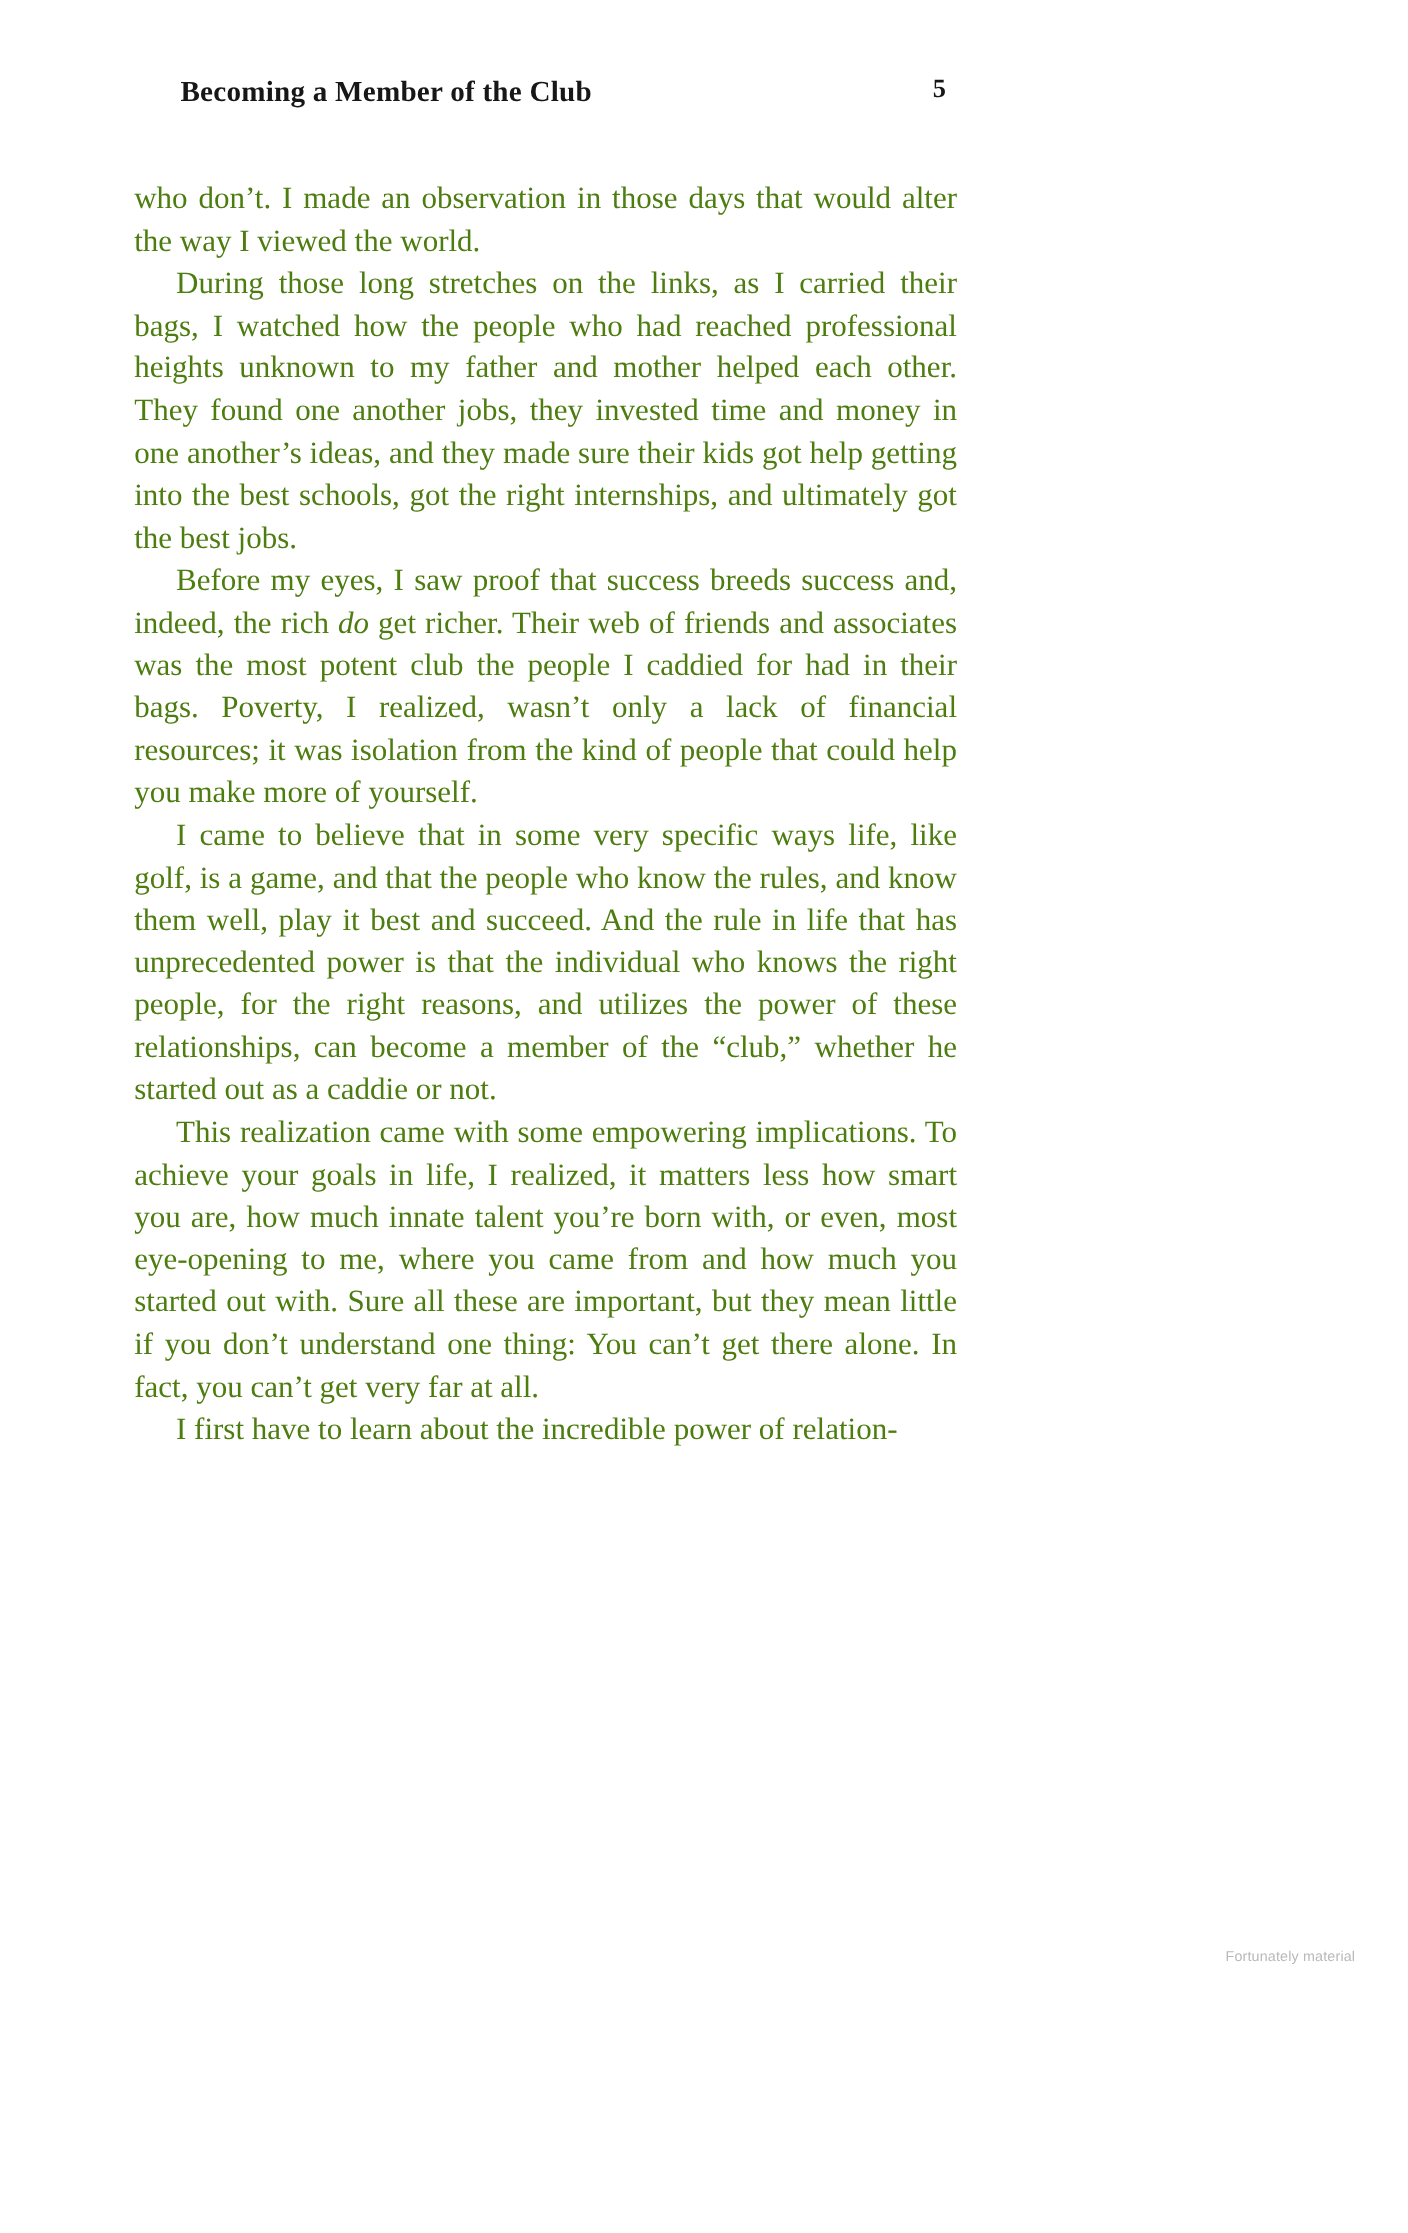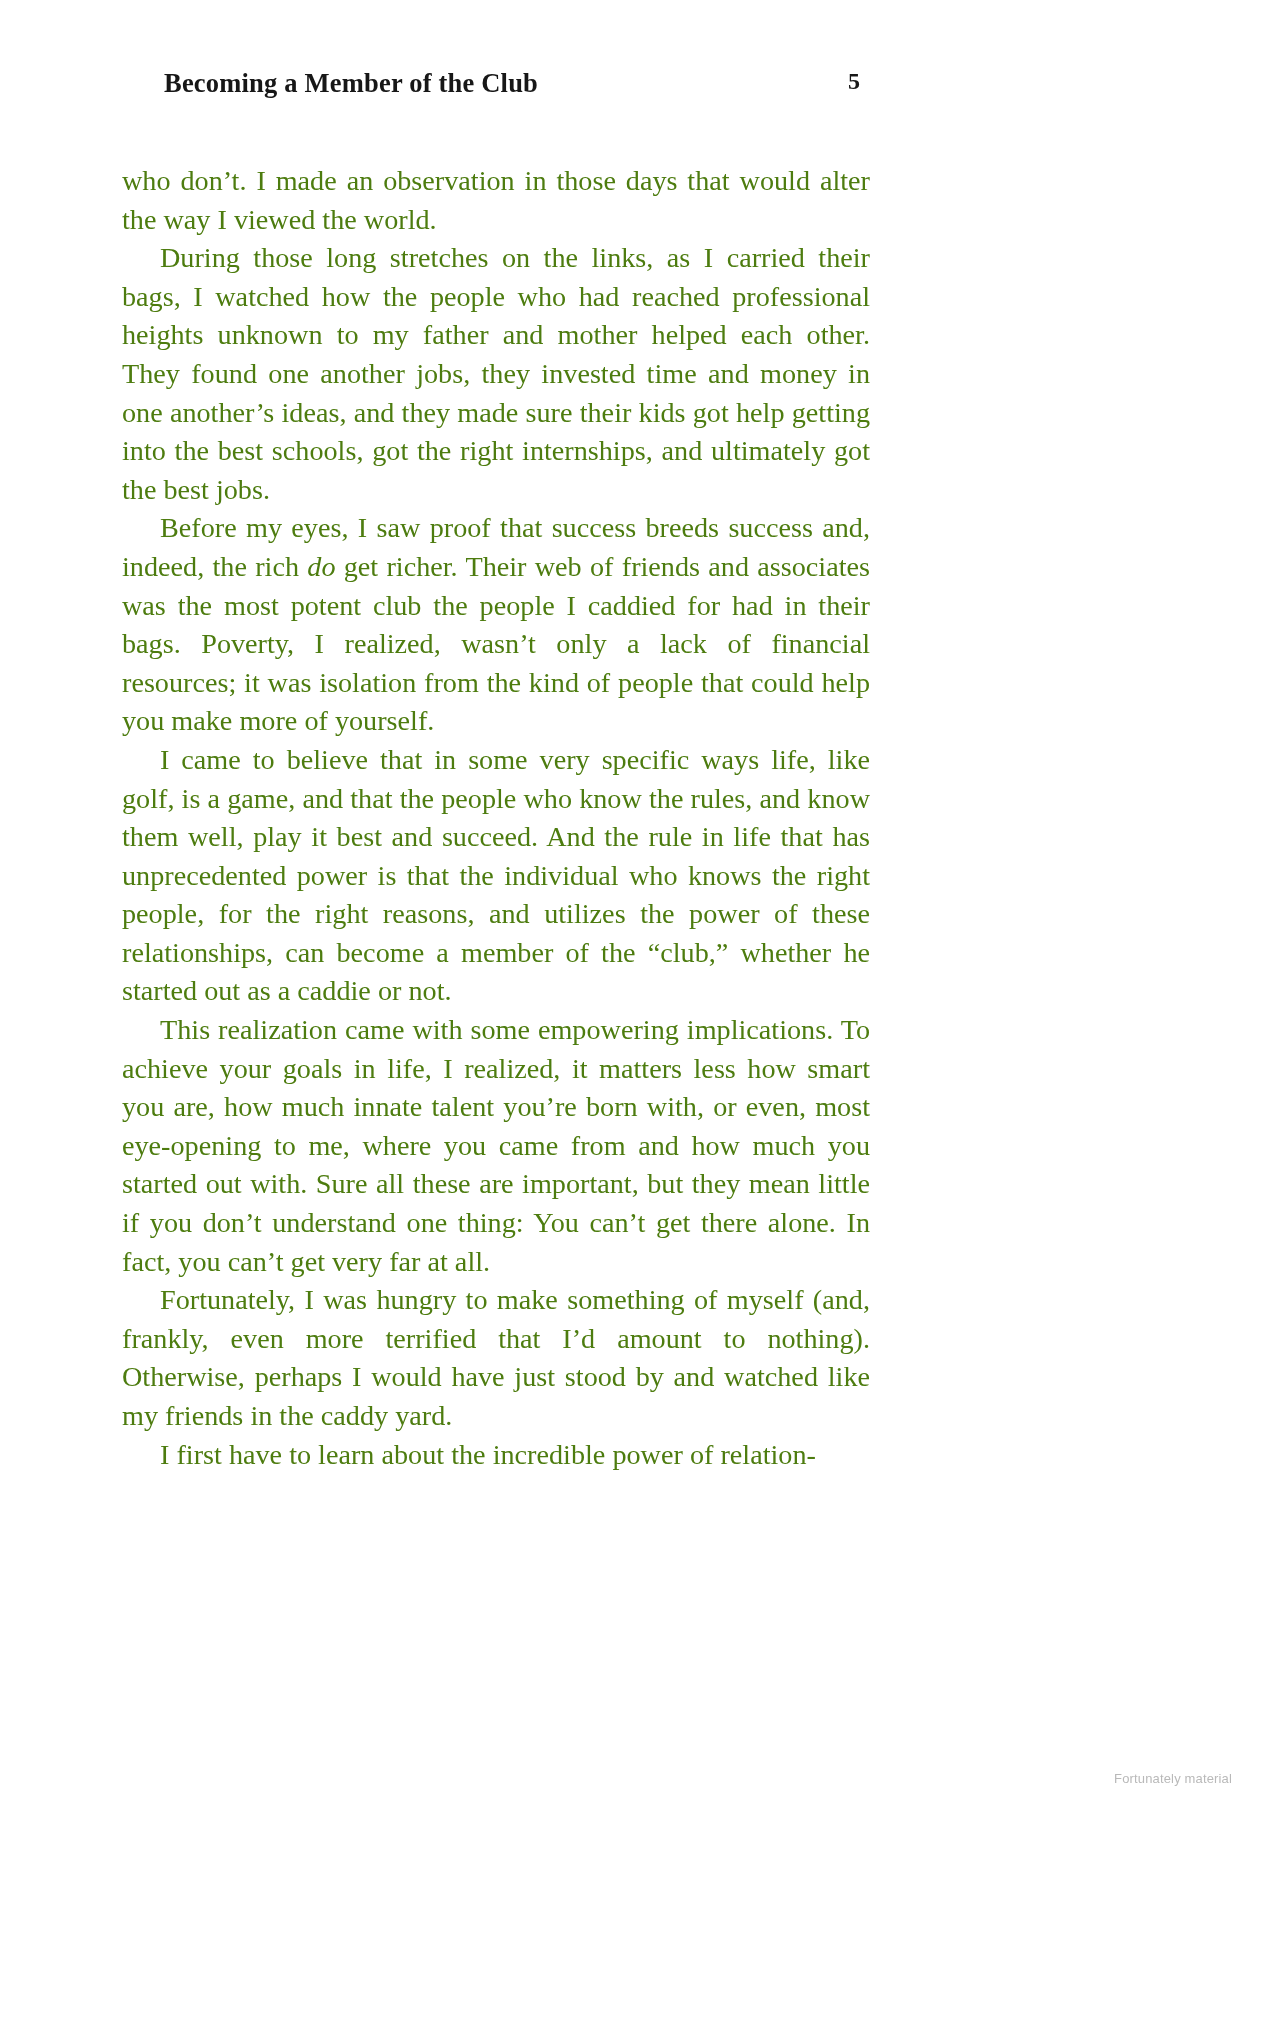--- a/index.html
+++ b/index.html
@@ -109,20 +109,19 @@
     <p>who don’t. I made an observation in those days that would alter the way I viewed the world.</p>
 
     <p class="indented">During those long stretches on the links, as I carried their bags, I watched how the people who had reached professional heights unknown to my father and mother helped each other. They found one another jobs, they invested time and money in one another’s ideas, and they made sure their kids got help getting into the best schools, got the right internships, and ultimately got the best jobs.</p>
 
     <p class="indented"><span>Before my eyes, I saw proof that success breeds success and, indeed, the rich </span><em>do</em><span> get richer. Their web of friends and associates was the most potent club the people I caddied for had in their bags. Poverty, I realized, wasn’t only a lack of financial resources; it was isolation from the kind of people that could help you make more of yourself.</span></p>
 
     <p class="indented">I came to believe that in some very specific ways life, like golf, is a game, and that the people who know the rules, and know them well, play it best and succeed. And the rule in life that has unprecedented power is that the individual who knows the right people, for the right reasons, and utilizes the power of these relationships, can become a member of the “club,” whether he started out as a caddie or not.</p>
 
     <p class="indented">This realization came with some empowering implications. To achieve your goals in life, I realized, it matters less how smart you are, how much innate talent you’re born with, or even, most eye-opening to me, where you came from and how much you started out with. Sure all these are important, but they mean little if you don’t understand one thing: You can’t get there alone. In fact, you can’t get very far at all.</p>
 
-    <p class="indented">Fortunately, I was hungry to make something of myself (and, frankly, even more terrified that I’d amount to nothing). Otherwise, perhaps I would have just stood by and watched like my friends in the caddy yard.</p>
 
     <p class="indented last-line">I first have to learn about the incredible power of relation-</p>
   </div>
 
   <div class="copyright-watermark">Fortunately material</div>
 
 </div>
 
 </body></html>

